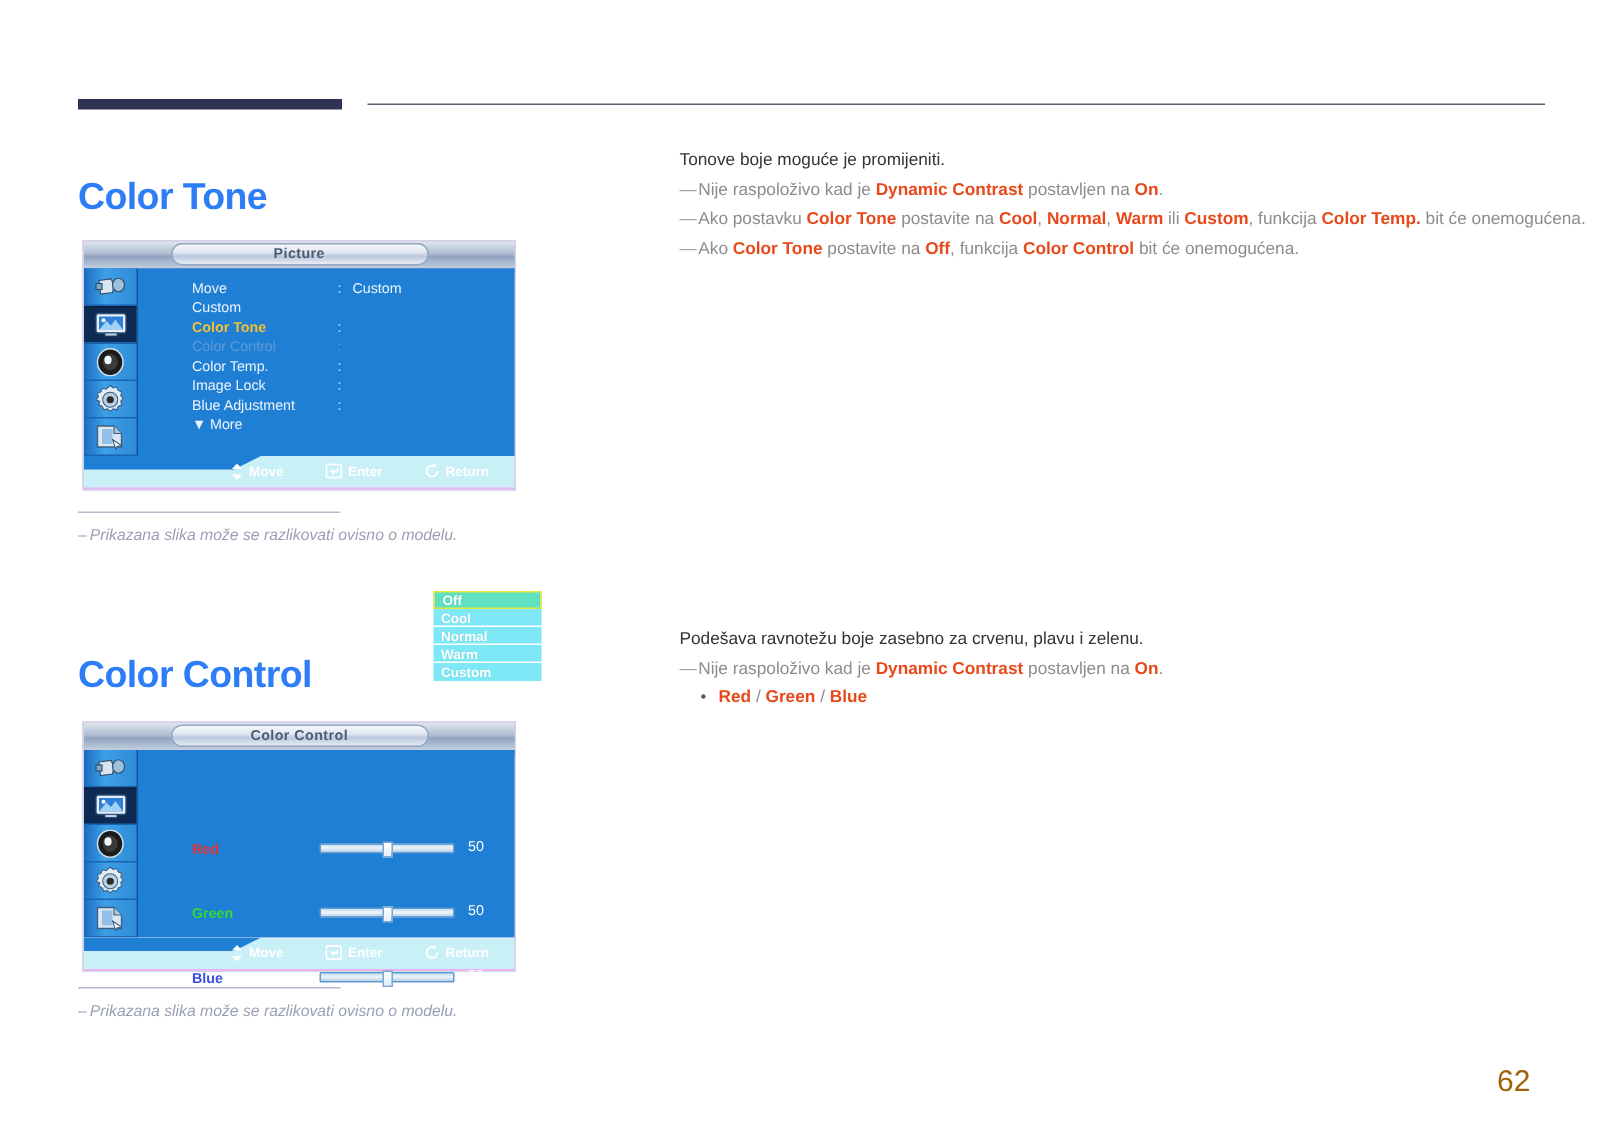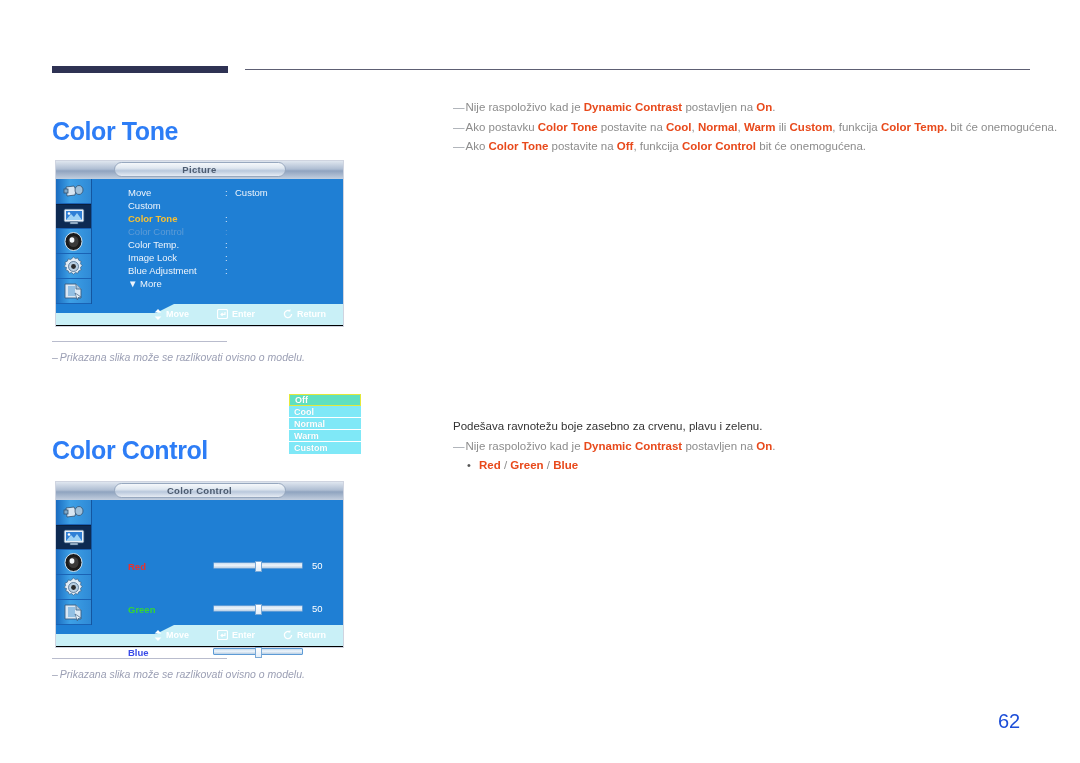--- a/index.html
+++ b/index.html
@@ -41,21 +41,21 @@
   #fn-1{top:341px;}
   #fn-2{top:658px;}
   .fn-rule{width:175px;height:1px;background:#b9bccd;margin-bottom:9px;}
   .fn-txt{font-size:10.5px;color:#9b9fb4;white-space:nowrap;font-style:italic;}
   .fn-dash{letter-spacing:-1px;margin-right:3px;}
 
   
   .osd{
     position:absolute;left:55px;width:289px;
     border:1px solid #cfd4e0;
-    background:#000000;
+    background:#f0abfc;
     box-sizing:border-box;
     font-family:"Liberation Sans",sans-serif;
   }
   #osd-picture{top:160px;height:167px;}
   #osd-colorcontrol{top:481px;height:167px;}
 
   
   .osd-titlebar{
     position:relative;height:18px;width:100%;
     background:linear-gradient(to bottom,#dfe6ef 0%,#aebdd2 45%,#8fa3bf 55%,#c3cfdf 100%);
@@ -162,20 +162,21 @@
 </head>
 <body>
 
 <div class="hdr-thick"></div>
 <div class="hdr-thin"></div>
 
 <h1 class="sec-title" id="title-color-tone">Color Tone</h1>
 <h1 class="sec-title" id="title-color-control">Color Control</h1>
 
 <div class="rcol" id="rcol-1">
+    <div class="ln intro">Tonove boje moguće je promijeniti.</div>
     <div class="ln"><span class="dashmark">—</span><span class="gy">Nije&nbsp;raspoloživo&nbsp;kad&nbsp;je&nbsp;</span><span class="or">Dynamic&nbsp;Contrast</span><span class="gy">&nbsp;postavljen&nbsp;na&nbsp;</span><span class="or">On</span><span class="gy">.</span></div>
     <div class="ln"><span class="dashmark">—</span><span class="gy">Ako&nbsp;postavku&nbsp;</span><span class="or">Color&nbsp;Tone</span><span class="gy">&nbsp;postavite&nbsp;na&nbsp;</span><span class="or">Cool</span><span class="gy">,&nbsp;</span><span class="or">Normal</span><span class="gy">,&nbsp;</span><span class="or">Warm</span><span class="gy">&nbsp;ili&nbsp;</span><span class="or">Custom</span><span class="gy">,&nbsp;funkcija&nbsp;</span><span class="or">Color&nbsp;Temp.</span><span class="gy">&nbsp;bit&nbsp;će&nbsp;onemogućena.</span></div>
     <div class="ln"><span class="dashmark">—</span><span class="gy">Ako&nbsp;</span><span class="or">Color&nbsp;Tone</span><span class="gy">&nbsp;postavite&nbsp;na&nbsp;</span><span class="or">Off</span><span class="gy">,&nbsp;funkcija&nbsp;</span><span class="or">Color&nbsp;Control</span><span class="gy">&nbsp;bit&nbsp;će&nbsp;onemogućena.</span></div>
   </div>
 <div class="rcol" id="rcol-2">
     <div class="ln intro">Podešava ravnotežu boje zasebno za crvenu, plavu i zelenu.</div>
     <div class="ln"><span class="dashmark">—</span><span class="gy">Nije&nbsp;raspoloživo&nbsp;kad&nbsp;je&nbsp;</span><span class="or">Dynamic&nbsp;Contrast</span><span class="gy">&nbsp;postavljen&nbsp;na&nbsp;</span><span class="or">On</span><span class="gy">.</span></div>
     <div class="ln bullet-line"><span class="bdot">•</span><span class="or">Red</span><span class="sep">&nbsp;/&nbsp;</span><span class="or">Green</span><span class="sep">&nbsp;/&nbsp;</span><span class="or">Blue</span></div>
   </div>
 
@@ -393,13 +394,13 @@
               <path d="M8.6 5 a3.6 3.6 0 1 1 -1.6 -3" fill="none" stroke="#ffffff" stroke-width="1.3"></path>
               <path d="M7.4 0 L7.4 2.6 L4.9 2.2 Z" fill="#ffffff"></path>
             </svg>
           </span>
           <span>Return</span>
         </span>
       </div>
   </div>
 </div>
 
-<div style="position:absolute;left:998px;top:710px;font-size:20px;color:#1d4ed8;">62</div>
+<div style="position:absolute;left:998px;top:710px;font-size:20px;color:#a16207;">62</div>
 
 </body></html>

